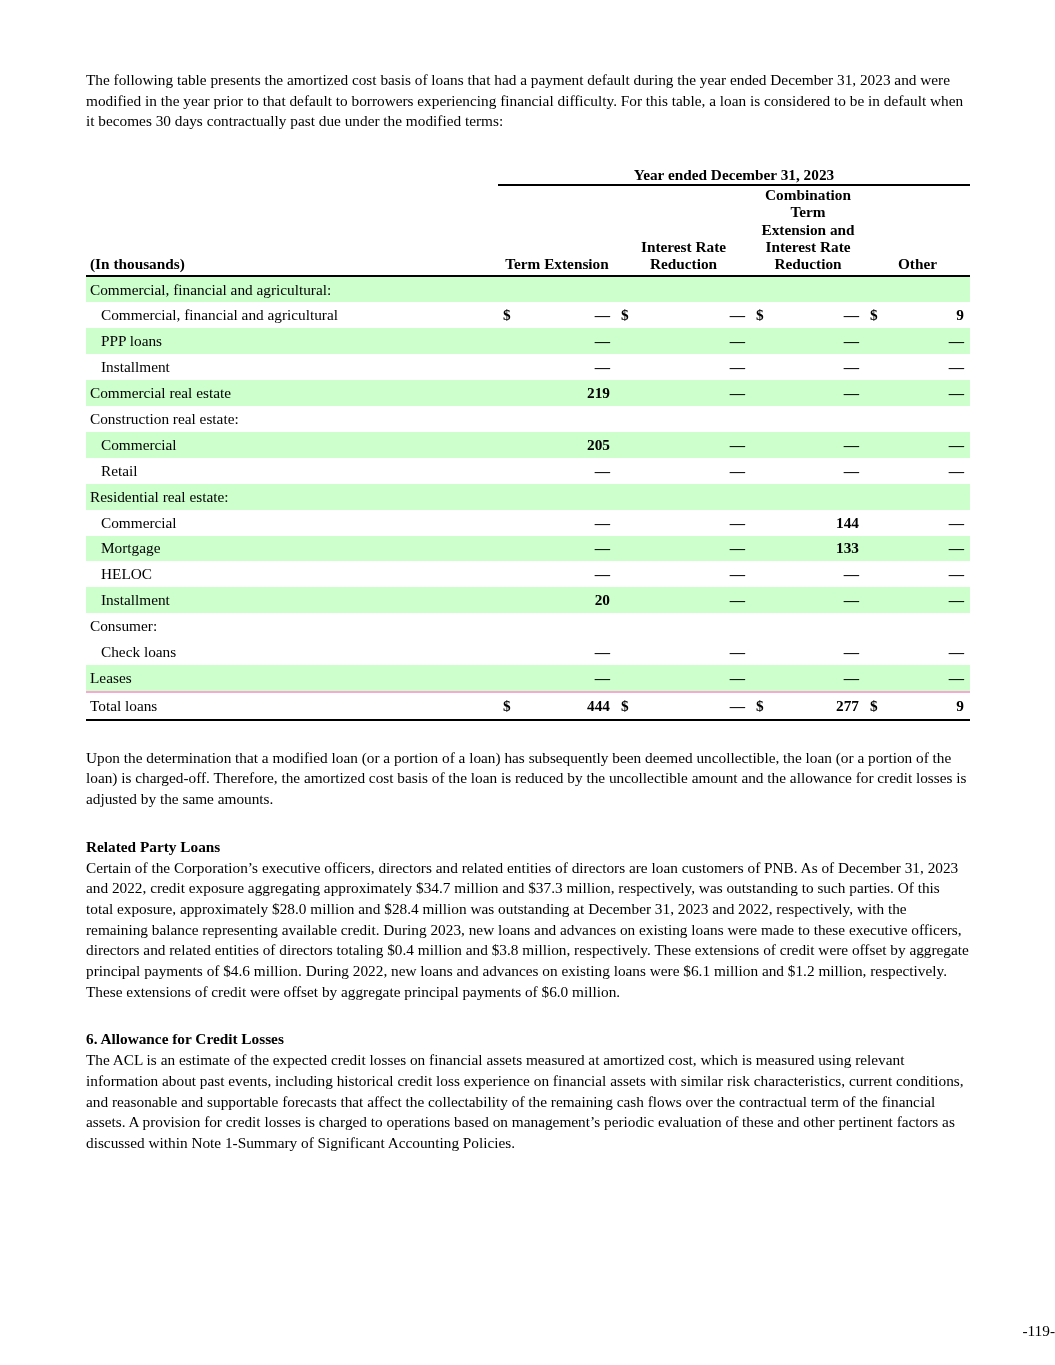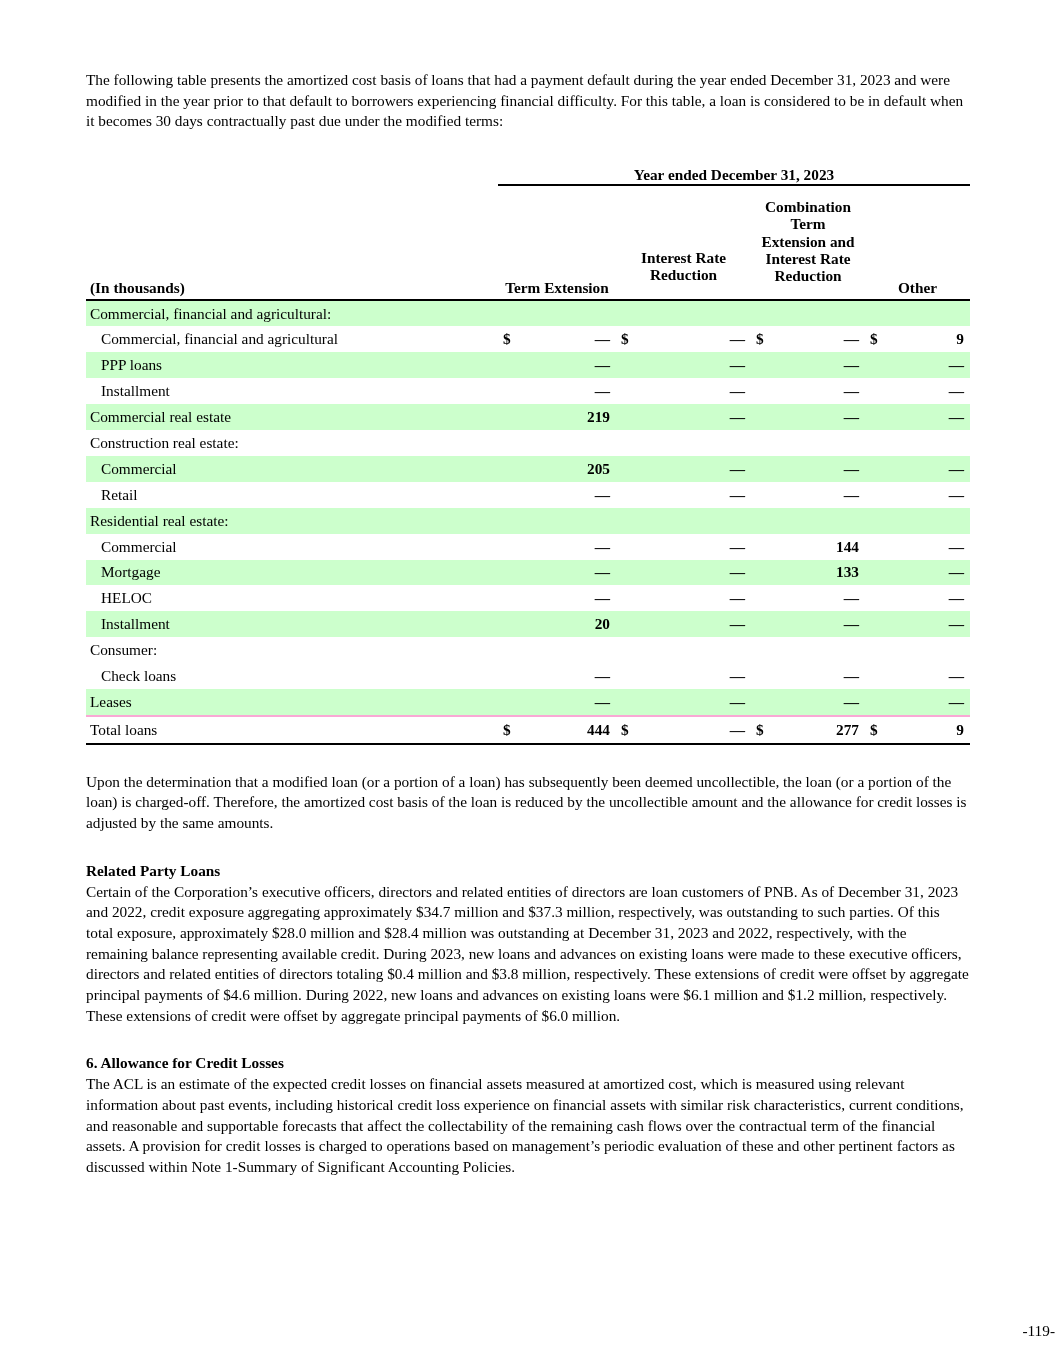--- a/index.html
+++ b/index.html
@@ -50,24 +50,24 @@
       <tr>
         <th></th>
         <th colspan="8" class="hdr-period">Year ended December 31, 2023</th>
       </tr>
       <tr class="hdr-row" id="hdr-row">
         <th class="hdr-label">(In thousands)</th>
       <th colspan="2" class="hdr-col" style="white-space: normal;">
             <div style="width:108px;margin:0 auto;">Term Extension</div>
           </th>
           <th colspan="2" class="hdr-col" style="white-space: normal;">
-            <div style="width:125px;margin:13px auto;">Interest Rate Reduction</div>
+            <div style="width:125px;margin:0 auto;">Interest Rate Reduction</div>
           </th>
           <th colspan="2" class="hdr-col" style="white-space: normal;">
-            <div style="width:100px;margin:12px auto;">Combination Term Extension and Interest Rate Reduction</div>
+            <div style="width:100px;margin:0 auto;">Combination Term Extension and Interest Rate Reduction</div>
           </th>
           <th colspan="2" class="hdr-col" style="white-space: normal;">
             <div style="width:95px;margin:0 auto;">Other</div>
           </th>
         </tr>
     </thead>
     <tbody id="tbody">
         <tr class="data green">
           <td class="lbl">Commercial, financial and agricultural:</td>
           <td class="cur"></td>

